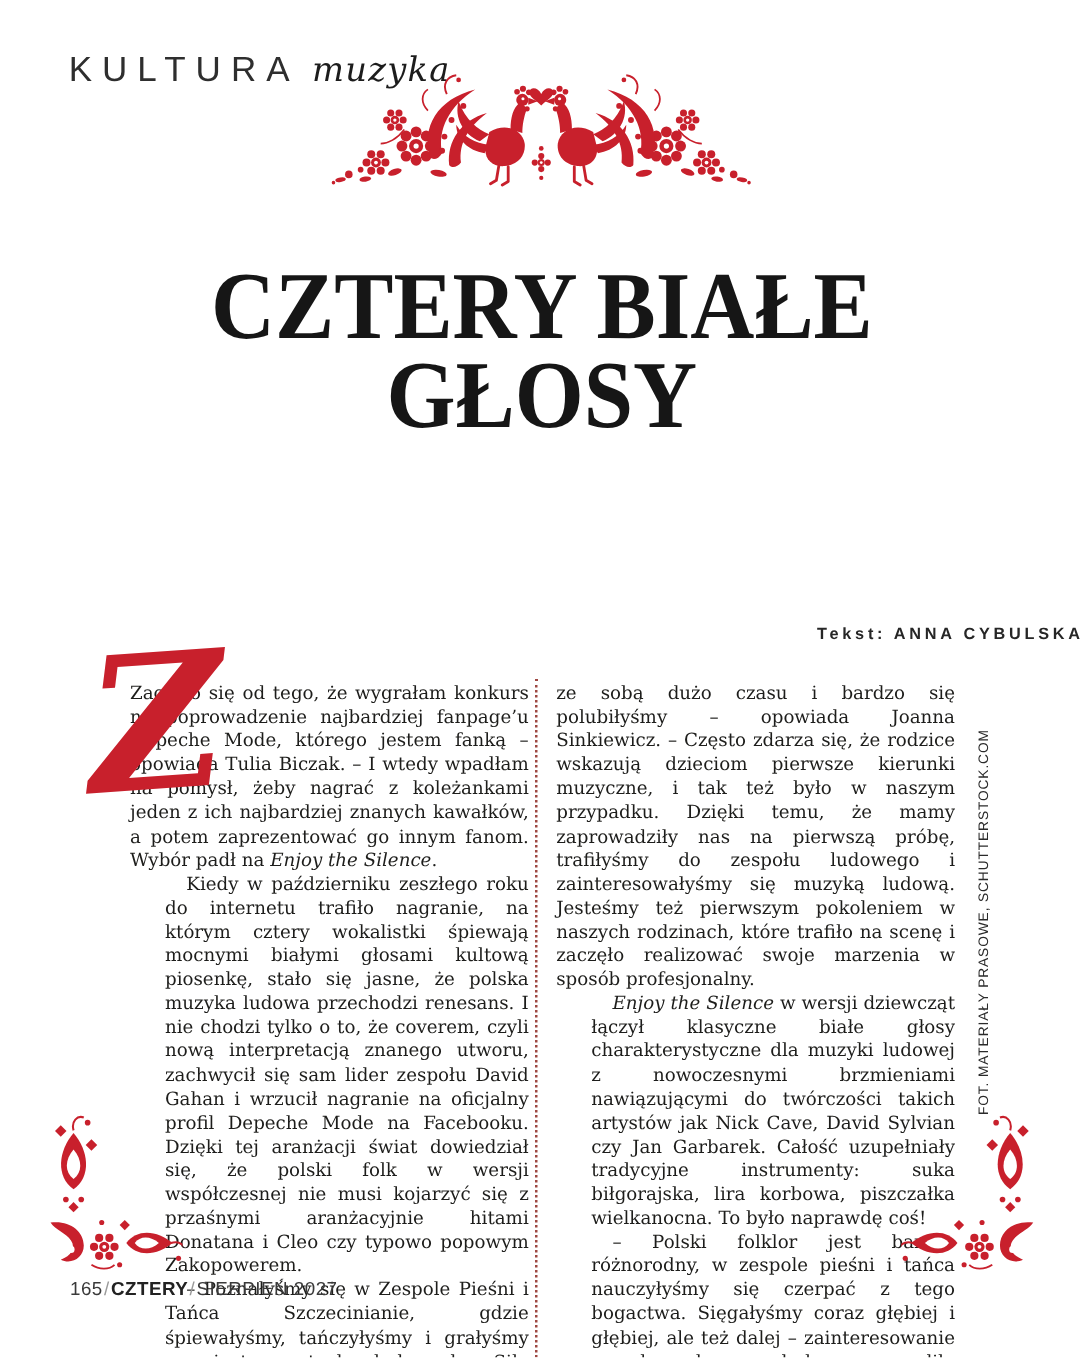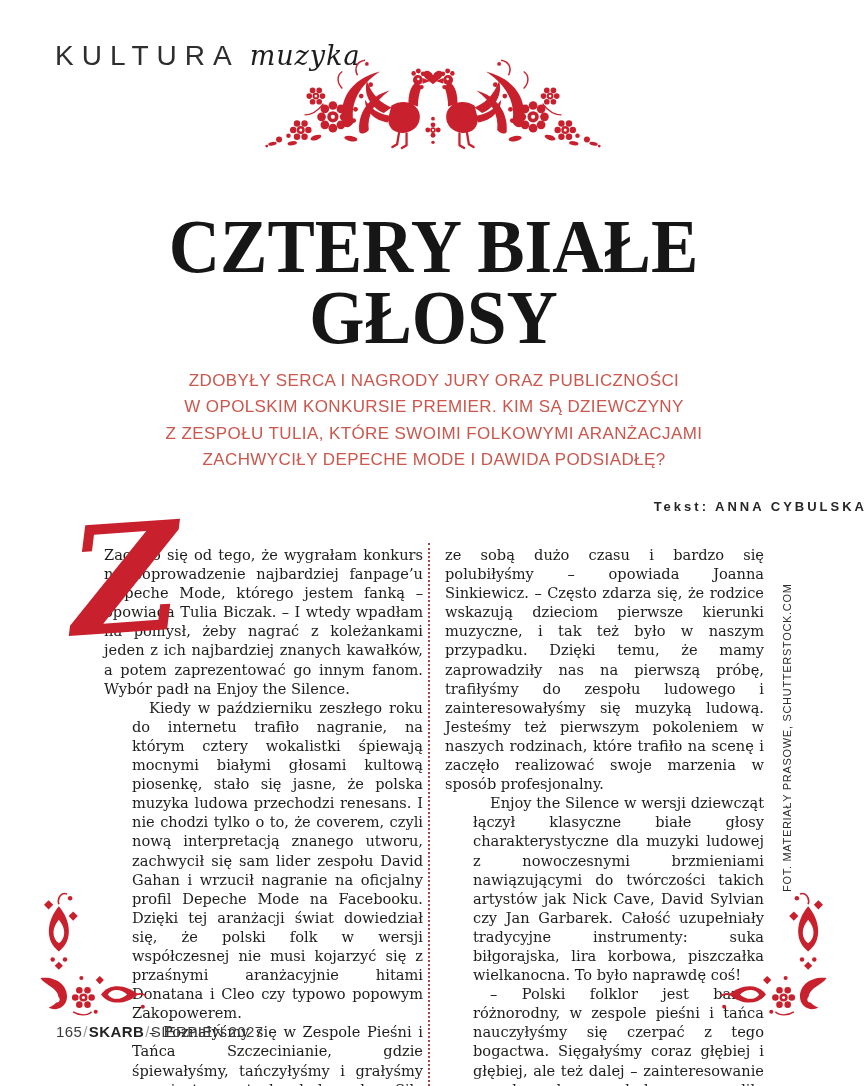--- a/index.html
+++ b/index.html
@@ -44,21 +44,21 @@
     font-size:13px;font-weight:700;letter-spacing:3px;color:#262626;
   }
   
   .body-cols{position:absolute;left:104px;top:545px;width:660px;display:flex;gap:22px;}
   .col{width:319px;}
   .col p{
     font-family:"DejaVu Serif",serif;font-size:14.6px;line-height:19.1px;
     color:var(--ink);text-align:justify;
   }
   .col p.indent{text-indent:17px;margin-left:28px;}
-  .it{}
+  .it{font-style:italic;}
   
   .divider{
     position:absolute;left:428px;top:543px;height:543px;width:0;
     border-left:2px dotted var(--divider-red);
   }
   
   .dropcap{
     position:absolute;left:70px;top:504px;z-index:5;pointer-events:none;
     font-family:"DejaVu Serif",serif;font-style:italic;font-weight:700;
     font-size:150px;line-height:1;color:var(--red);
@@ -183,24 +183,20 @@
       <circle cx="180" cy="72.5" r="2.6"></circle>
         <circle cx="180" cy="83.5" r="2.6"></circle>
       <circle cx="180" cy="78" r="3"></circle>
         <circle cx="180" cy="78" r="1.2" fill="#fff"></circle>
       <circle cx="180" cy="91" r="1.8"></circle>
     </g>
   </svg>
 
   <h1 class="headline"><span>CZTERY BIAŁE</span><br><span>GŁOSY</span></h1>
 
-  <div class="subtitle">ZDOBYŁY SERCA I NAGRODY JURY ORAZ PUBLICZNOŚCI
-W OPOLSKIM KONKURSIE PREMIER. KIM SĄ DZIEWCZYNY
-Z ZESPOŁU TULIA, KTÓRE SWOIMI FOLKOWYMI ARANŻACJAMI
-ZACHWYCIŁY DEPECHE MODE I DAWIDA PODSIADŁĘ?</div>
 
   <div class="byline">Tekst: ANNA CYBULSKA</div>
 
   <div class="dropcap">Z</div>
 
   <div class="body-cols">
     <div class="col">
       <p><span>Zaczęło się od tego, że wygrałam konkurs na poprowadzenie najbardziej fanpage’u Depeche Mode, którego jestem fanką – opowiada Tulia Biczak. – I wtedy wpadłam na pomysł, żeby nagrać z koleżankami jeden z ich najbardziej znanych kawałków, a potem zaprezentować go innym fanom. Wybór padł na </span><span class="it">Enjoy the Silence</span><span>.</span></p>
       <p class="indent"><span>Kiedy w październiku zeszłego roku do internetu trafiło nagranie, na którym cztery wokalistki śpiewają mocnymi białymi głosami kultową piosenkę, stało się jasne, że polska muzyka ludowa przechodzi renesans. I nie chodzi tylko o to, że coverem, czyli nową interpretacją znanego utworu, zachwycił się sam lider zespołu David Gahan i wrzucił nagranie na oficjalny profil Depeche Mode na Facebooku. Dzięki tej aranżacji świat dowiedział się, że polski folk w wersji współczesnej nie musi kojarzyć się z przaśnymi aranżacyjnie hitami Donatana i Cleo czy typowo popowym Zakopowerem.</span></p>
       <p class="indent"><span>– Poznałyśmy się w Zespole Pieśni i Tańca Szczecinianie, gdzie śpiewałyśmy, tańczyłyśmy i grałyśmy na instrumentach ludowych. Siłą rzeczy spędzałyśmy</span></p>
@@ -280,16 +276,16 @@
       <path d="M106,100 C113,98 118,102 116,107" fill="none" stroke="currentColor" stroke-width="1.6"></path>
       <circle cx="112" cy="112" r="2"></circle>
       <path d="M70,82 l4,4 -4,4 -4,-4 Z"></path>
       <circle cx="52" cy="84" r="2"></circle>
         <circle cx="66" cy="117" r="2"></circle>
       <path d="M44,117 C50,121 58,121 62,117" fill="none" stroke="currentColor" stroke-width="1.4"></path>
     </g>
   </svg>
 
   <div class="footer">
-    <span>165</span><span class="slash">/</span><span class="mag">SKARB</span><span class="slash">/</span><span>SIERPIEŃ 2027</span>
+    <span>165</span><span class="slash">/</span><span class="mag">CZTERY</span><span class="slash">/</span><span>SIERPIEŃ 2027</span>
   </div>
 
 </div>
 
 </body></html>

